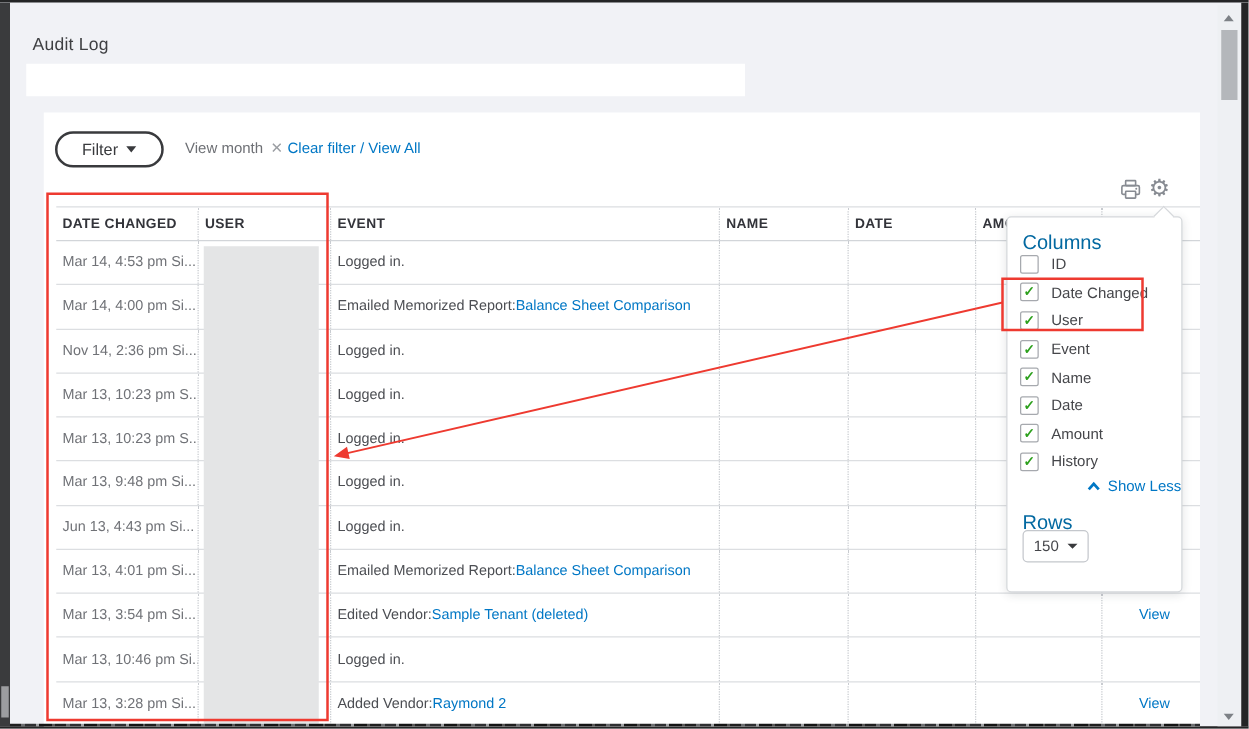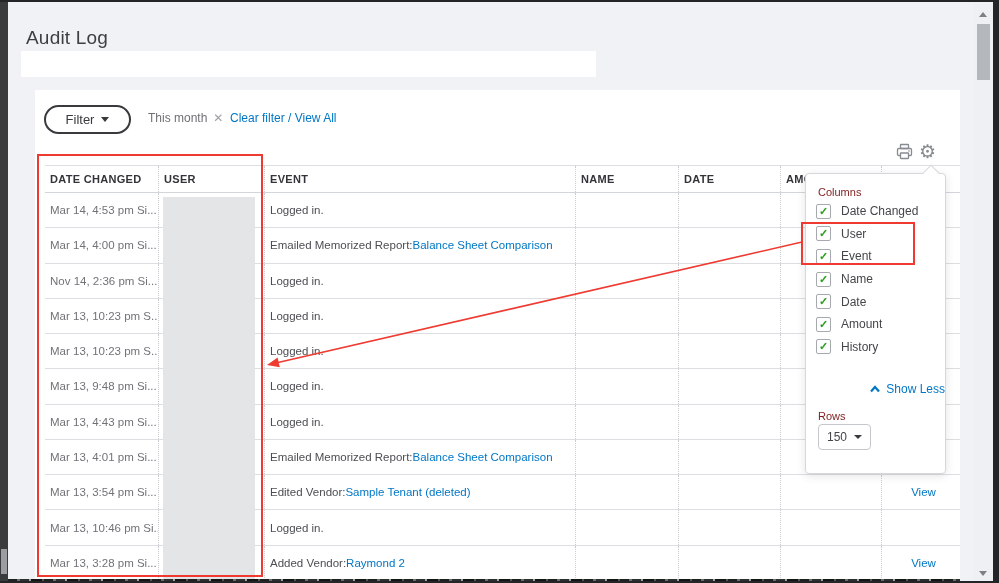--- a/index.html
+++ b/index.html
@@ -4,21 +4,21 @@
 <style>
   html,body{margin:0;padding:0;background:#d8d8d8;}
   *{box-sizing:border-box;font-family:"Liberation Sans",sans-serif;}
   .viewport{position:relative;width:999px;height:583px;background:#f1f2f6;overflow:hidden;
     border-top:2px solid #242526;border-bottom:2px solid #242526;}
   
   .right-frame{position:absolute;right:0;top:0;width:6px;height:583px;background:#242526;z-index:40;}
   .left-strip{position:absolute;left:0;top:0;width:8px;height:583px;background:#3a3b3d;z-index:40;}
   .left-strip-thumb{position:absolute;left:1px;top:547px;width:6px;height:25px;background:#9c9da0;}
 
-  .page-title{position:absolute;left:26px;top:25px;font-size:19px;color:#3e3f42;letter-spacing:.2px;}
+  .page-title{position:absolute;left:26px;top:25px;font-size:14px;color:#3e3f42;letter-spacing:.2px;}
   .redacted-bar{position:absolute;left:21px;top:49px;width:575px;height:26px;background:#ffffff;}
 
   .card{position:absolute;left:35px;top:88px;width:925px;height:495px;background:#ffffff;}
 
   
   .filter-btn{position:absolute;left:9px;top:15px;width:87px;height:29px;border:2px solid #393a3d;
     border-radius:15px;display:flex;align-items:center;justify-content:center;gap:7px;
     font-size:13px;color:#393a3d;background:#fff;cursor:pointer;}
   .caret-down{width:0;height:0;border-left:4.5px solid transparent;border-right:4.5px solid transparent;
     border-top:5px solid #393a3d;display:inline-block;}
@@ -42,21 +42,21 @@
   .td:last-child{border-right:none;justify-content:center;}
   .td-date{color:#707277;}
   .blue-link{color:#0077c5;text-decoration:none;cursor:pointer;}
   .user-redaction{position:absolute;left:163px;top:195px;width:92px;height:382px;background:#e4e5e6;z-index:2;}
 
   
   .panel{position:absolute;left:805px;top:171px;width:141px;height:301px;background:#fff;
     border:1px solid #d5d8db;border-radius:4px;box-shadow:0 2px 8px rgba(60,64,70,.14);z-index:5;}
   .panel-caret{position:absolute;left:119px;top:-7px;width:12px;height:12px;background:#fff;
     border-left:1px solid #d5d8db;border-top:1px solid #d5d8db;transform:rotate(45deg);}
-  .panel-label{font-size:11px;color:#7f1d1d;}
+  .panel-label{font-size:16px;color:#0369a1;}
   .panel-columns-label{position:absolute;left:12px;top:12px;}
   .opt-list{position:absolute;left:10px;top:26px;width:125px;}
   .opt{height:22.6px;display:flex;align-items:center;gap:10px;cursor:pointer;}
   .cb{width:15px;height:15px;border:1px solid #a6a9ae;border-radius:2px;background:#fff;
     display:flex;align-items:center;justify-content:center;font-size:11px;font-weight:bold;color:#2ca01c;}
   .opt-label{font-size:12px;color:#45464a;}
   .show-less{position:absolute;right:0;top:208px;font-size:12px;color:#0077c5;display:flex;
     align-items:center;gap:5px;cursor:pointer;text-decoration:none;}
   .panel-rows-label{position:absolute;left:12px;top:236px;}
   .rows-select{position:absolute;left:12px;top:250px;width:53px;height:26px;border:1px solid #c4c7cc;
@@ -88,21 +88,21 @@
 
   <div class="page-title">Audit Log</div>
   <div class="redacted-bar"></div>
 
   <div class="card">
     <div class="filter-btn">
       <span>Filter</span>
       <span class="caret-down"></span>
     </div>
     <div class="chip">
-      <span>This month</span>
+      <span>View month</span>
       <span class="chip-x">✕</span>
     </div>
     <a class="clear-link">Clear filter / View All</a>
 
     <span class="icon-btn print-icon">
       <svg width="17" height="17" viewBox="0 0 17 17" fill="none" stroke="#878b92" stroke-width="1.3">
         <rect x="4.5" y="1.5" width="8" height="4" rx="0.5"></rect>
         <rect x="1.5" y="5.5" width="14" height="7" rx="1.2"></rect>
         <rect x="4.5" y="10" width="8" height="5.5" rx="0.5" fill="#ffffff"></rect>
         <circle cx="13" cy="8" r="0.8" fill="#878b92" stroke="none"></circle>
@@ -196,21 +196,21 @@
           <div class="td td-event" style="width: 311px;">
             <span>Logged in.</span>
           </div>
           <div class="td td-name" style="width: 103px;"></div>
           <div class="td td-datecol" style="width: 102px;"></div>
           <div class="td td-amount" style="width: 101px;"></div>
           <div class="td td-history" style="width: 78px;"></div>
         </div>
         <div class="tr">
           <div class="td td-date" style="width: 114px;">
-            <span>Mar 13, 4:43 pm Si...</span>
+            <span>Jun 13, 4:43 pm Si...</span>
           </div>
           <div class="td td-user" style="width: 106px;"></div>
           <div class="td td-event" style="width: 311px;">
             <span>Logged in.</span>
           </div>
           <div class="td td-name" style="width: 103px;"></div>
           <div class="td td-datecol" style="width: 102px;"></div>
           <div class="td td-amount" style="width: 101px;"></div>
           <div class="td td-history" style="width: 78px;"></div>
         </div>
@@ -275,20 +275,24 @@
         </div>
       </div>
   </div>
 
   <div class="user-redaction"></div>
 
   <div class="panel">
     <div class="panel-caret"></div>
     <div class="panel-label panel-columns-label">Columns</div>
     <div class="opt-list">
+        <div class="opt">
+          <span class="cb"></span>
+          <span class="opt-label">ID</span>
+        </div>
         <div class="opt">
           <span class="cb checked">✓</span>
           <span class="opt-label">Date Changed</span>
         </div>
         <div class="opt">
           <span class="cb checked">✓</span>
           <span class="opt-label">User</span>
         </div>
         <div class="opt">
           <span class="cb checked">✓</span>

